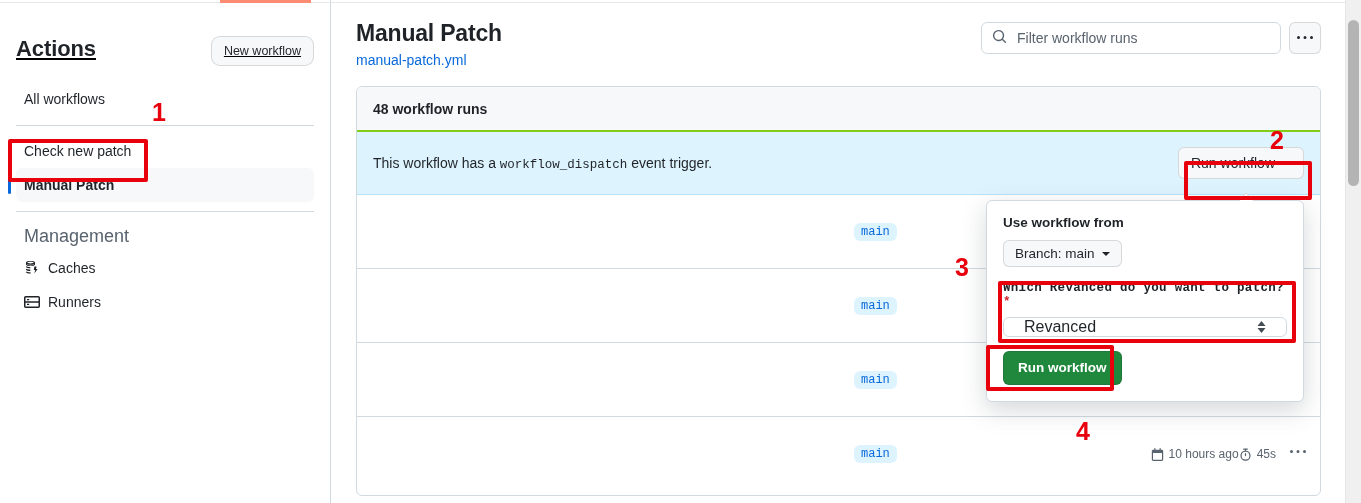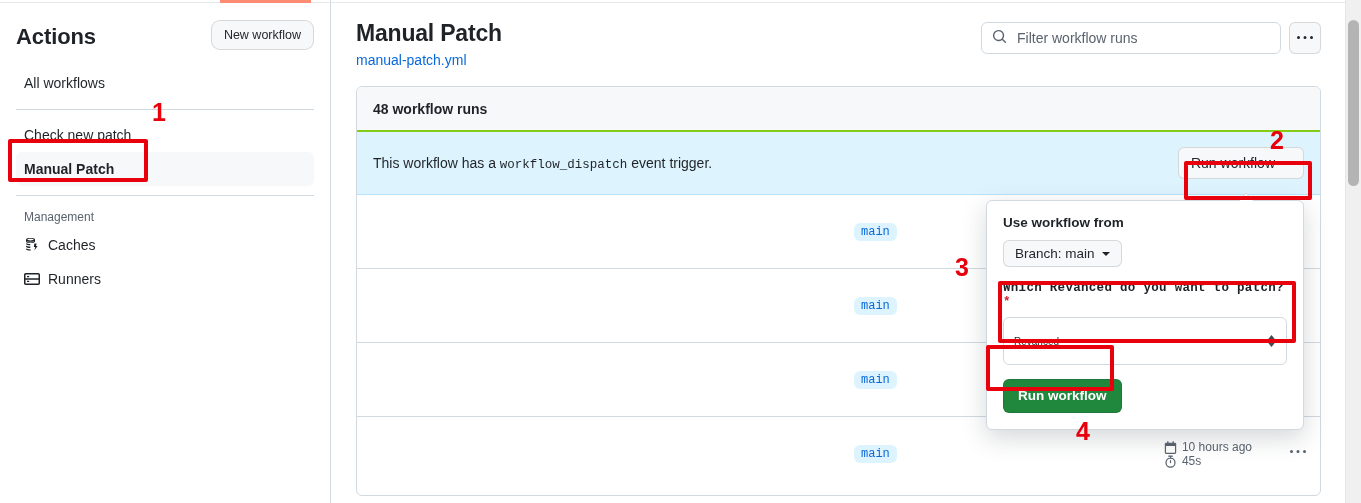--- a/index.html
+++ b/index.html
@@ -22,22 +22,23 @@
     position:absolute; left:0; top:2px; width:1345px; height:1px;
     background:#e6e8eb; z-index:5;
   }
 
   
   .sidebar {
     position:absolute; left:0; top:0; width:330px; height:503px;
     background:#fff; padding:0 16px;
   }
   .sidebar-head {
-    display:flex; align-items:flex-end; justify-content:space-between;
-    padding-top:20px;
+    display:flex; align-items:flex-start; justify-content:space-between;
+    padding-top:36px;
+    text-decoration:underline;
   }
   .actions-title {
     font-size:22px; font-weight:700; color:#1f2328; letter-spacing:-0.1px;
   }
   .new-workflow-btn {
     font-size:12.5px; color:#24292f; background:#f6f8fa;
     border:1px solid rgba(31,35,40,0.15); border-radius:9px;
     padding:5px 12px; line-height:18px; white-space:nowrap;
     cursor:pointer;
   }
@@ -50,21 +51,21 @@
   }
   .nav-sep { height:1px; background:#d1d9e0; margin:9px 0 8px 0; }
   .nav-item.selected {
     background:#f6f8fa; font-weight:600;
   }
   .nav-item.selected::before {
     content:""; position:absolute; left:-8px; top:4px;
     width:3px; height:22px; border-radius:6px; background:#0969da;
   }
   .nav-group-title {
-    font-size:12px; color:#59636e; font-weight:400;
+    font-size:18px; color:#59636e; font-weight:400;
     padding:6px 8px 4px 8px; margin-top:6px;
   }
   .nav-item .ico { width:16px; height:16px; flex:0 0 16px; display:block; color:#1f2328; }
   .sidebar-divider {
     position:absolute; left:330px; top:0; width:1px; height:503px; background:#d1d9e0;
   }
 
   
   .main {
     position:absolute; left:330px; top:0; right:16px; height:503px;
@@ -126,21 +127,21 @@
     display:flex; align-items:center; padding:0 16px; position:relative;text-align:right;
   }
   .run-row:last-child { border-bottom:0; }
   .branch-badge {
     position:absolute; left:497px;
     font-family:"Liberation Mono", monospace; font-size:12px;
     background:#ddf4ff; color:#0969da; border-radius:6px; padding:2px 7px;
     cursor:pointer;
   }
   .meta-col {
-    position:absolute; right:68px; display:flex; flex-direction:column;
+    position:absolute; right:44px; display:flex; flex-direction:row;
     align-items:flex-start; font-size:12px; color:#59636e;
   }
   .meta-line { display:flex; align-items:center; gap:5px; white-space:nowrap; }
   .row-kebab { position:absolute; right:14px; color:#59636e; cursor:pointer; }
 
   
   .dispatch-panel {
     position:absolute; left:986px; top:200px; width:318px; z-index:40;
     background:#fff; border:1px solid #d1d9e0; border-radius:6px;
     box-shadow:0 8px 24px rgba(66,74,83,0.22);
@@ -159,24 +160,24 @@
     margin-top:10px; display:inline-flex; align-items:center; gap:7px;
     background:#f6f8fa; border:1px solid rgba(31,35,40,0.15); border-radius:6px;
     font-size:13.5px; color:#24292f; padding:5px 11px; cursor:pointer;
   }
   .input-label {
     font-family:"Liberation Mono", monospace; font-size:12.5px; font-weight:700;
     color:#1f2328; display:block; letter-spacing:0.3px;
   }
   .req-star { color:#cf222e; font-weight:700; }
   .field-select {
-    margin-top:8px; width:100%; height:48px;
+    margin-top:8px; width:100%; height:20px;
     border:1px solid #d1d9e0; border-radius:6px; background:#fff;
     display:flex; align-items:center; justify-content:space-between;
-    padding:0 10px; font-size:10px; color:#1f2328; cursor:pointer;
+    padding:0 20px; font-size:16px; color:#1f2328; cursor:pointer;
   }
   .stepper { display:flex; flex-direction:column; gap:2px; color:#424a53; }
   .green-btn {
     background:#1f883d; border:1px solid rgba(31,35,40,0.15); border-radius:6px;
     color:#fff; font-size:13.5px; font-weight:600; padding:6px 14px;
     cursor:pointer; line-height:20px;
   }
 
   
   .ann-box { position:absolute; border:4px solid #e8000d; z-index:70; pointer-events:none; border-radius:2px; }

